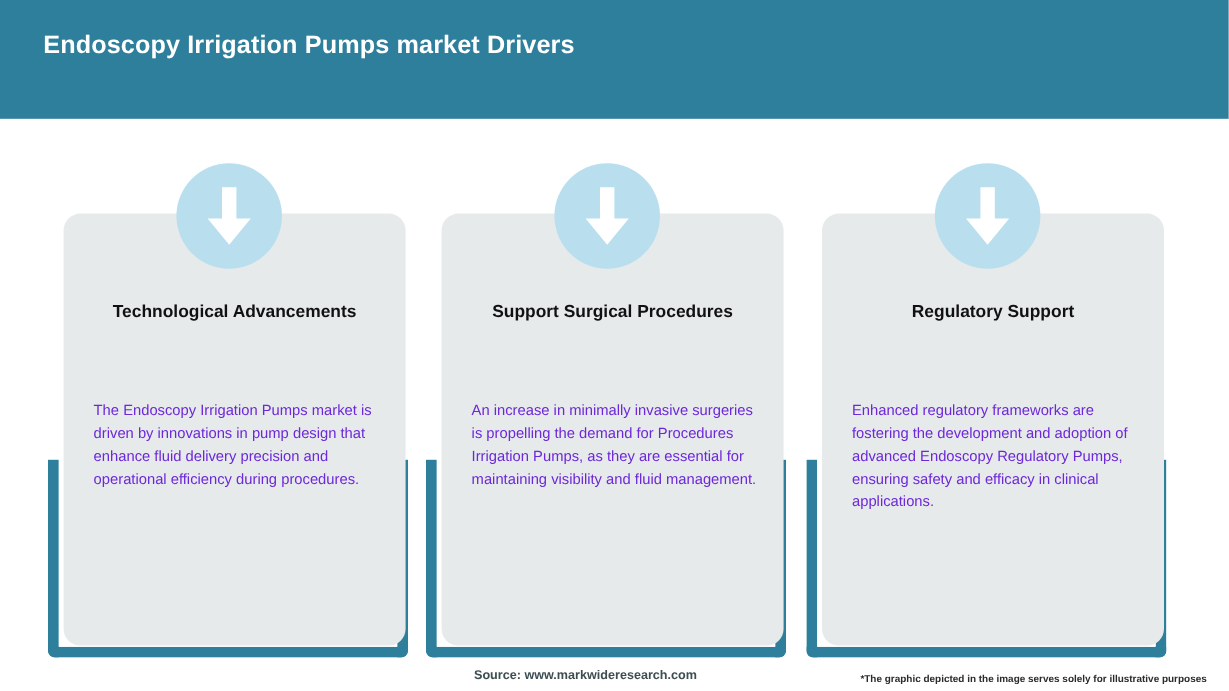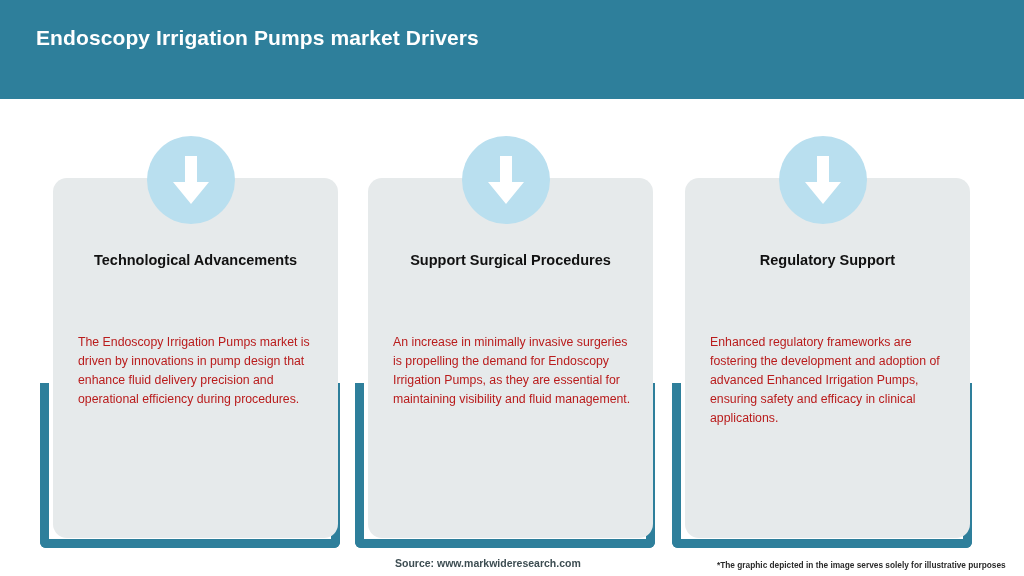--- a/index.html
+++ b/index.html
@@ -120,21 +120,21 @@
     font-weight: bold;
     color: #111111;
     line-height: 1.3;
   }
   .card-body {
     position: absolute;
     left: 25px;
     right: 20px;
     top: 155px;
     font-size: 12.3px;
-    color: #b91c1c;
+    color: #6d28d9;
     line-height: 1.55;
     text-align: left;
   }
 
   
   .icon-circle {
     position: absolute;
     top: 37px;
     left: 107px;
     width: 88px;
@@ -188,34 +188,34 @@
       <svg width="40" height="52" viewBox="0 0 40 52" xmlns="http://www.w3.org/2000/svg">
         <path d="M14 2 L26 2 L26 28 L38 28 L20 50 L2 28 L14 28 Z" fill="#ffffff"></path>
       </svg>
     </div>
   </div>
 
   <div class="card-wrap c1">
     <div class="bracket"></div>
     <div class="card">
       <div class="card-title">Support Surgical Procedures</div>
-      <div class="card-body">An increase in minimally invasive surgeries is propelling the demand for Endoscopy Irrigation Pumps, as they are essential for maintaining visibility and fluid management.</div>
+      <div class="card-body">An increase in minimally invasive surgeries is propelling the demand for Procedures Irrigation Pumps, as they are essential for maintaining visibility and fluid management.</div>
     </div>
     <div class="icon-circle">
       <svg width="40" height="52" viewBox="0 0 40 52" xmlns="http://www.w3.org/2000/svg">
         <path d="M14 2 L26 2 L26 28 L38 28 L20 50 L2 28 L14 28 Z" fill="#ffffff"></path>
       </svg>
     </div>
   </div>
 
   <div class="card-wrap c2">
     <div class="bracket"></div>
     <div class="card">
       <div class="card-title">Regulatory Support</div>
-      <div class="card-body">Enhanced regulatory frameworks are fostering the development and adoption of advanced Enhanced Irrigation Pumps, ensuring safety and efficacy in clinical applications.</div>
+      <div class="card-body">Enhanced regulatory frameworks are fostering the development and adoption of advanced Endoscopy Regulatory Pumps, ensuring safety and efficacy in clinical applications.</div>
     </div>
     <div class="icon-circle">
       <svg width="40" height="52" viewBox="0 0 40 52" xmlns="http://www.w3.org/2000/svg">
         <path d="M14 2 L26 2 L26 28 L38 28 L20 50 L2 28 L14 28 Z" fill="#ffffff"></path>
       </svg>
     </div>
   </div>
 
 </div>
 

